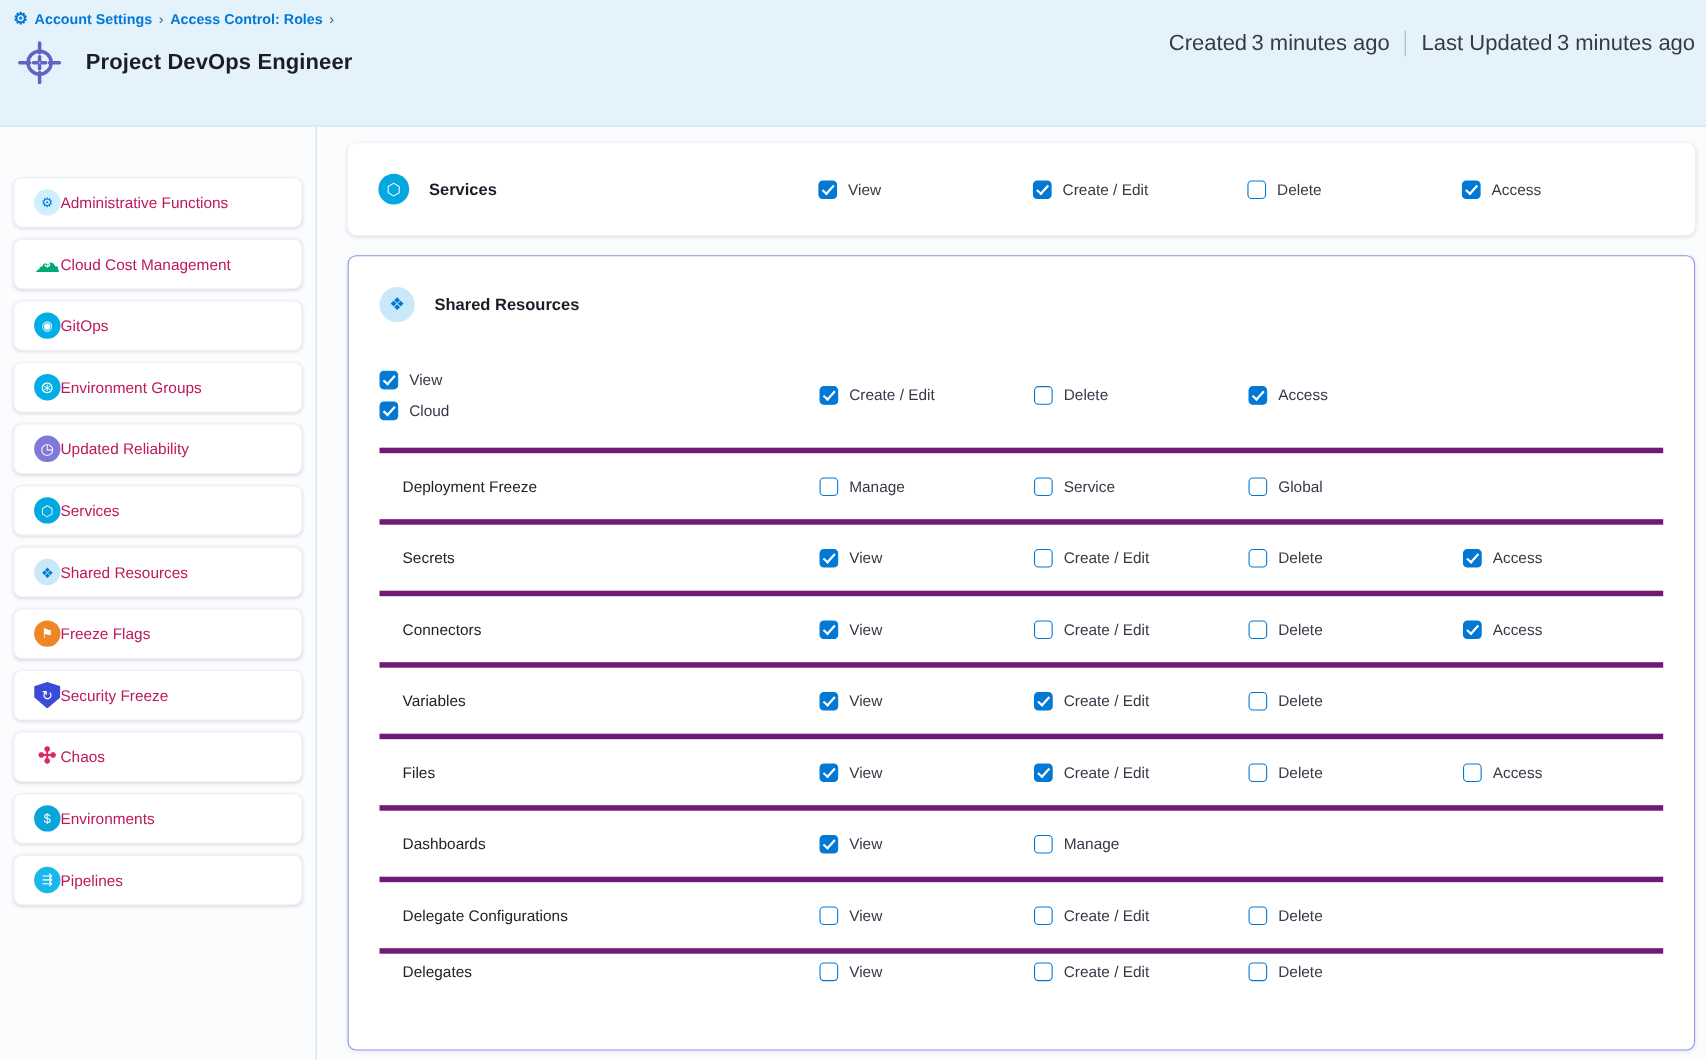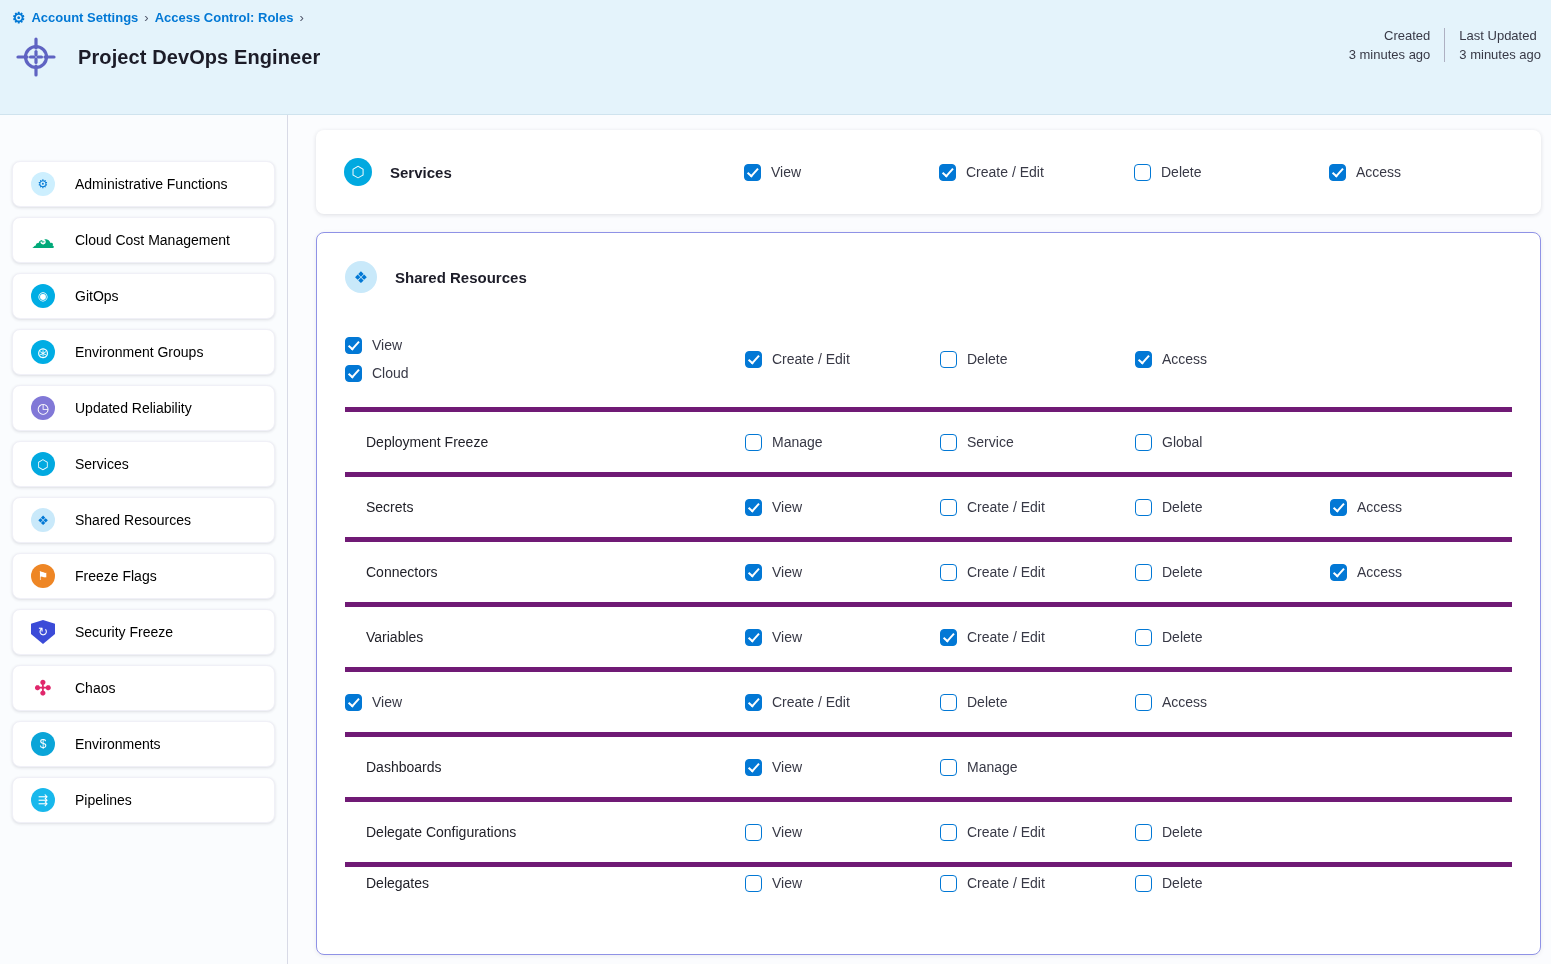--- a/index.html
+++ b/index.html
@@ -9,32 +9,32 @@
   
   .header { position:relative; height:115px; background:#e4f3fb; border-bottom:1px solid #cfe3ee; padding:10px 12px 0 12px; }
   .breadcrumb { display:flex; align-items:center; gap:6px; font-size:13px; font-weight:700; }
   .crumb-gear { color:#0278d5; font-size:15px; line-height:1; }
   .crumb-link { color:#0278d5; text-decoration:none; cursor:pointer; }
   .crumb-sep { color:#51576b; font-weight:400; font-size:13px; }
   .title-row { display:flex; align-items:center; margin-top:10px; }
   .title-icon { width:44px; height:44px; margin-left:2px; }
   .page-title { margin-left:20px; font-size:20px; font-weight:700; color:#1c1c28; letter-spacing:.1px; }
   .header-meta { position:absolute; top:28px; right:10px; display:flex; align-items:stretch; }
-  .meta-block { display:flex; flex-direction:column; gap:4px; font-size:13px; color:#383946;justify-content:center; }
+  .meta-block { display:flex; flex-direction:row; gap:4px; font-size:20px; color:#383946;justify-content:center; }
   .meta-block.right-align { align-items:flex-end; text-align:right; padding-right:14px; }
   .meta-block.left-align { padding-left:14px; }
   .meta-divider { width:1px; background:#aeb0c2; }
 
   
   .body-wrap { display:flex; height:849px; }
   .sidebar { width:288px; background:#fafcfe; border-right:1px solid #d8dae6; padding:46px 12px 0 12px; overflow:hidden; }
   .side-card { display:flex; align-items:center; height:46px; background:#fff; border:1px solid #f0f0f7;
                border-radius:8px; margin-bottom:10px; padding-left:18px; cursor:pointer;
                box-shadow:0 1px 3px rgba(40,41,61,.14); }
-  .side-label { margin-left:20px; font-size:14px; color:#000000; }
+  .side-label { font-size:14px; color:#be185d; }
 
   .main { flex:1; padding:15px 10px 0 28px; }
 
   
   .sicon { display:inline-flex; align-items:center; justify-content:center; width:24px; height:24px;
            border-radius:50%; color:#fff; font-size:12px; line-height:1; flex:0 0 auto; position:relative; }
   .sicon.shield { border-radius:0; clip-path:polygon(50% 0,100% 16%,100% 58%,50% 100%,0 58%,0 16%); }
   .sicon.bare { background:transparent !important; font-size:20px; font-weight:700; }
   .ccm-cloud { position:absolute; font-size:24px; line-height:24px; }
   .ccm-dollar { position:absolute; font-size:10px; font-weight:700; color:#fff; top:55%; left:50%; transform:translate(-50%,-50%); }
@@ -322,20 +322,21 @@
             </div>
             <div class="cell">
               <div class="perm">
                 <span class="cb"></span>
                 <span class="cb-label">Delete</span>
               </div>
             </div>
             <div class="cell"></div>
           </div>
           <div class="perm-row perm-grid">
+            <div class="row-label">Files</div>
             <div class="cell">
               <div class="perm">
                 <span class="cb checked"></span>
                 <span class="cb-label">View</span>
               </div>
             </div>
             <div class="cell">
               <div class="perm">
                 <span class="cb checked"></span>
                 <span class="cb-label">Create / Edit</span>

